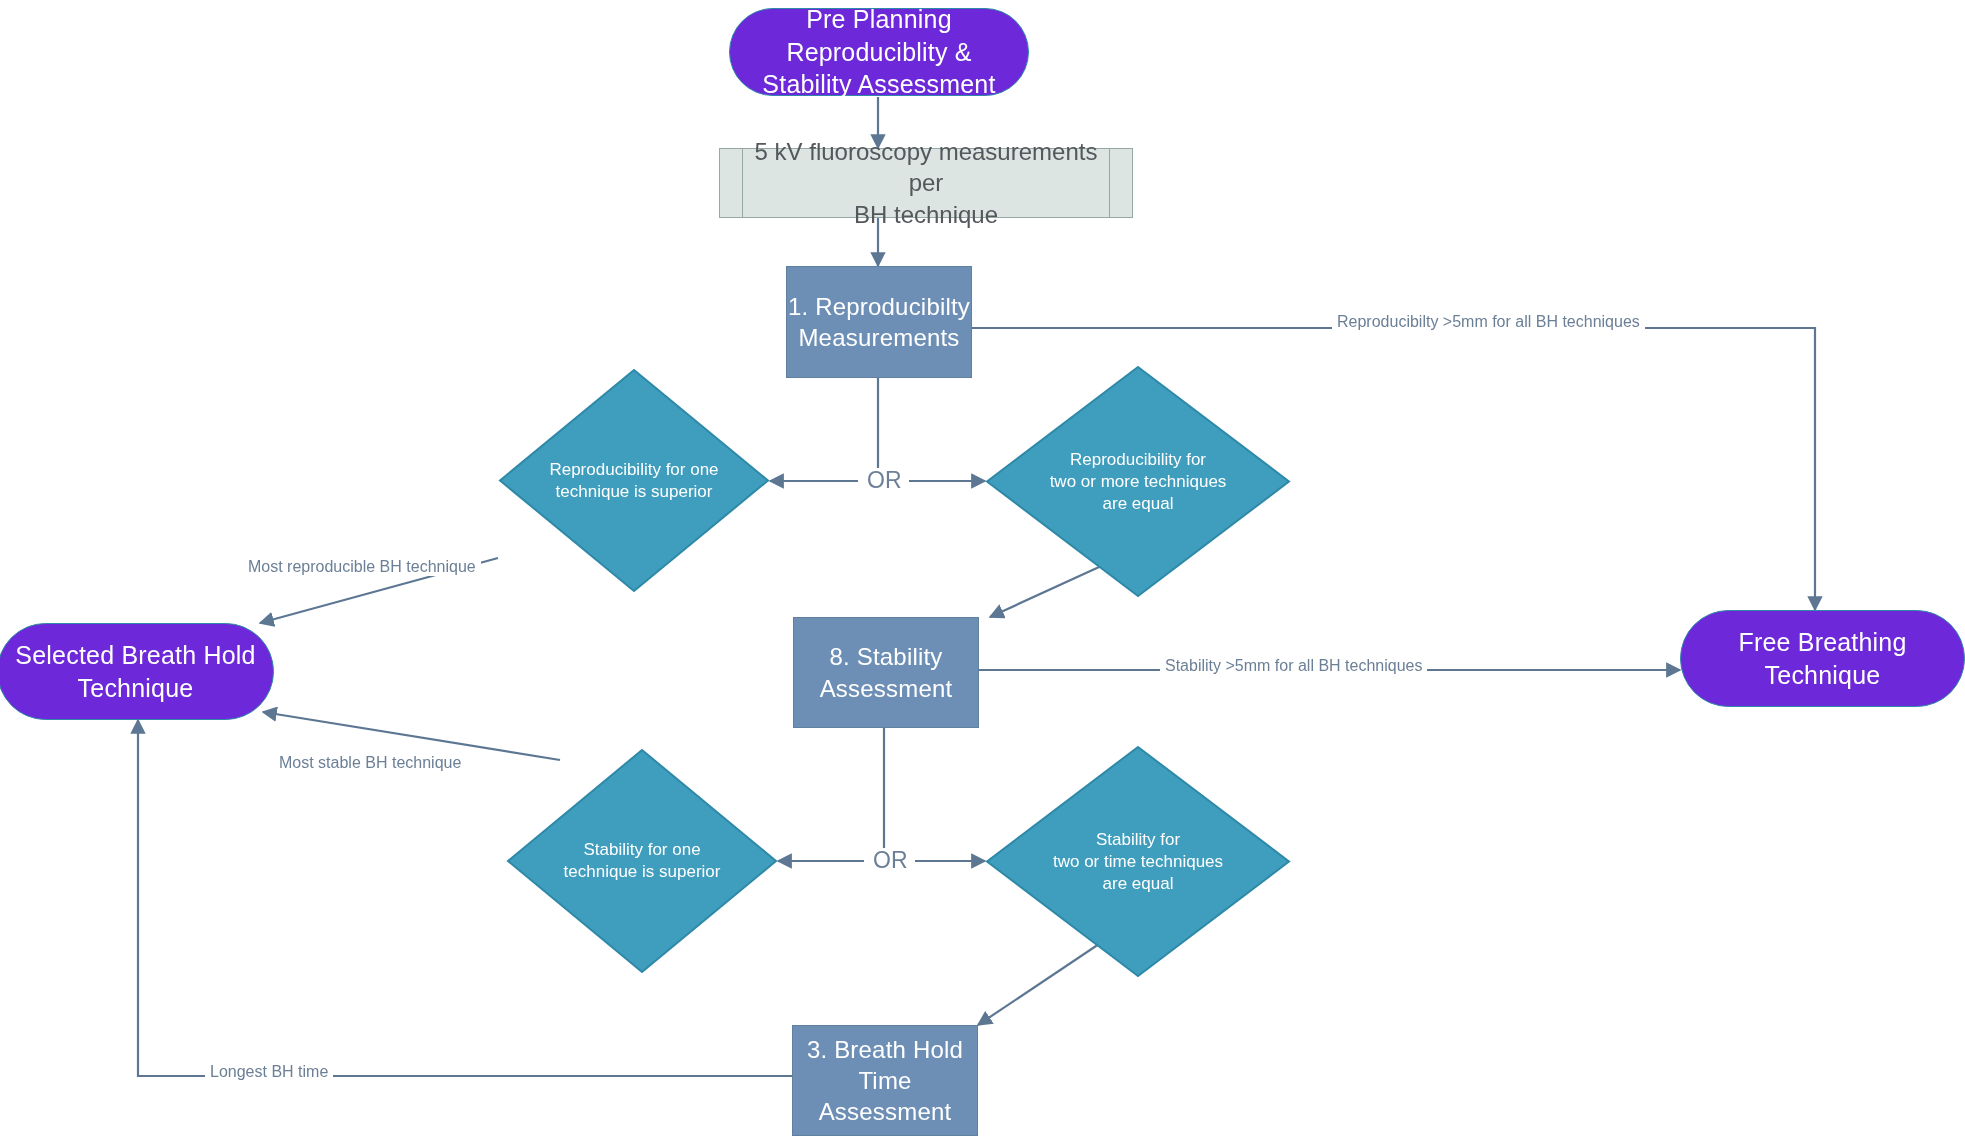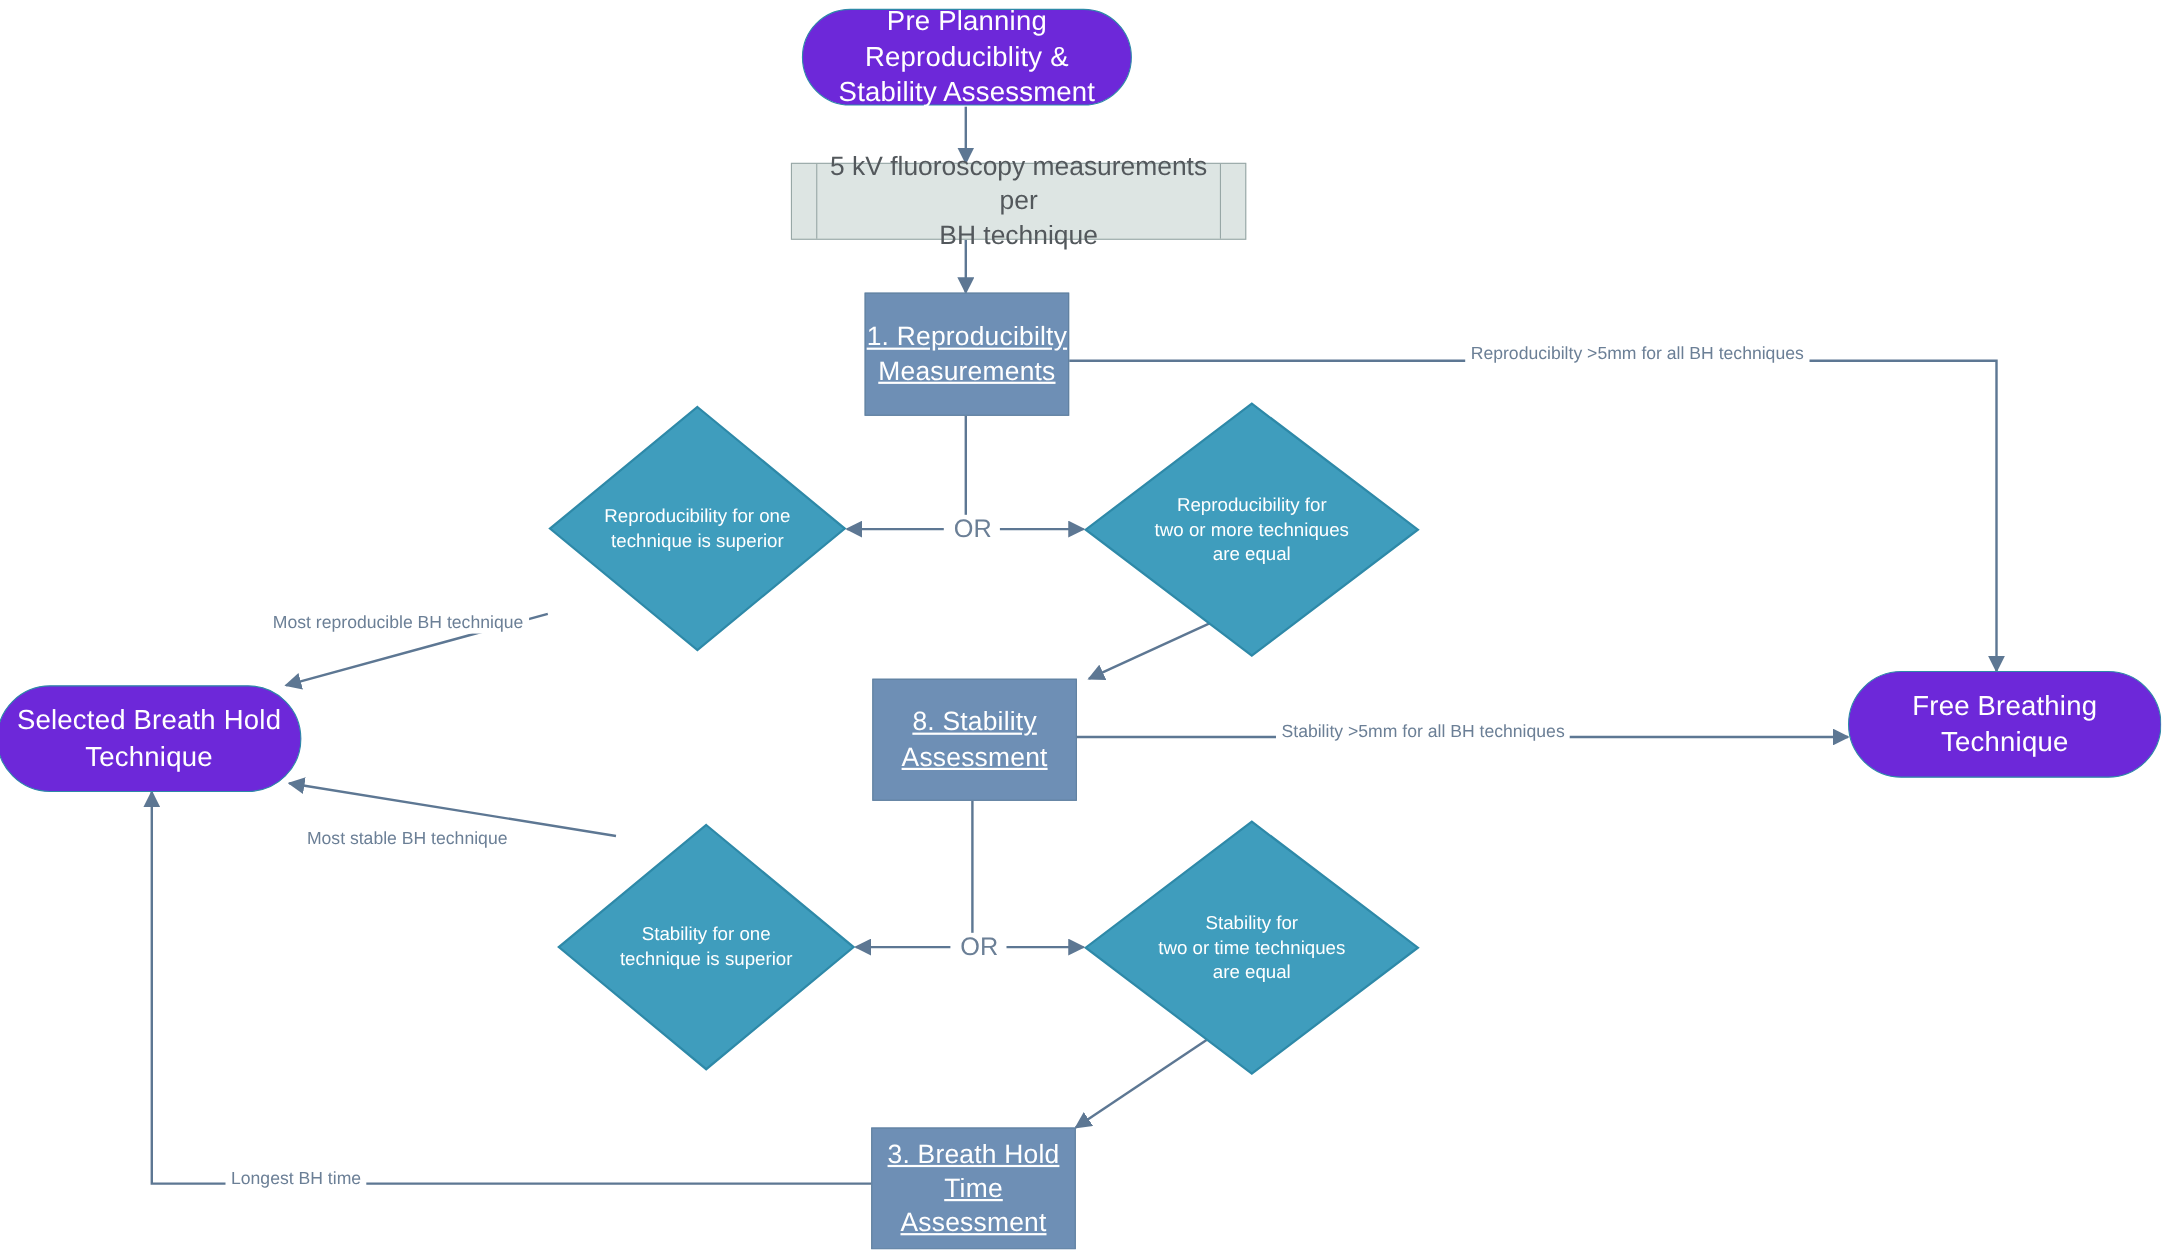--- a/index.html
+++ b/index.html
@@ -43,21 +43,20 @@
     border-radius: 999px;
     font-size: 25px;
     letter-spacing: .2px;
   }
   
   .process {
     background: #6e8fb5;
     border: 1px solid #60809f;
     font-size: 24px;
     letter-spacing: .2px;
-    text-decoration: underline;
   }
   
   .predefined {
     background: #dde5e3;
     border: 1px solid #97a7a6;
     color: #53585c;
     font-size: 24px;
   }
   .predefined .bar-l,
   .predefined .bar-r {

